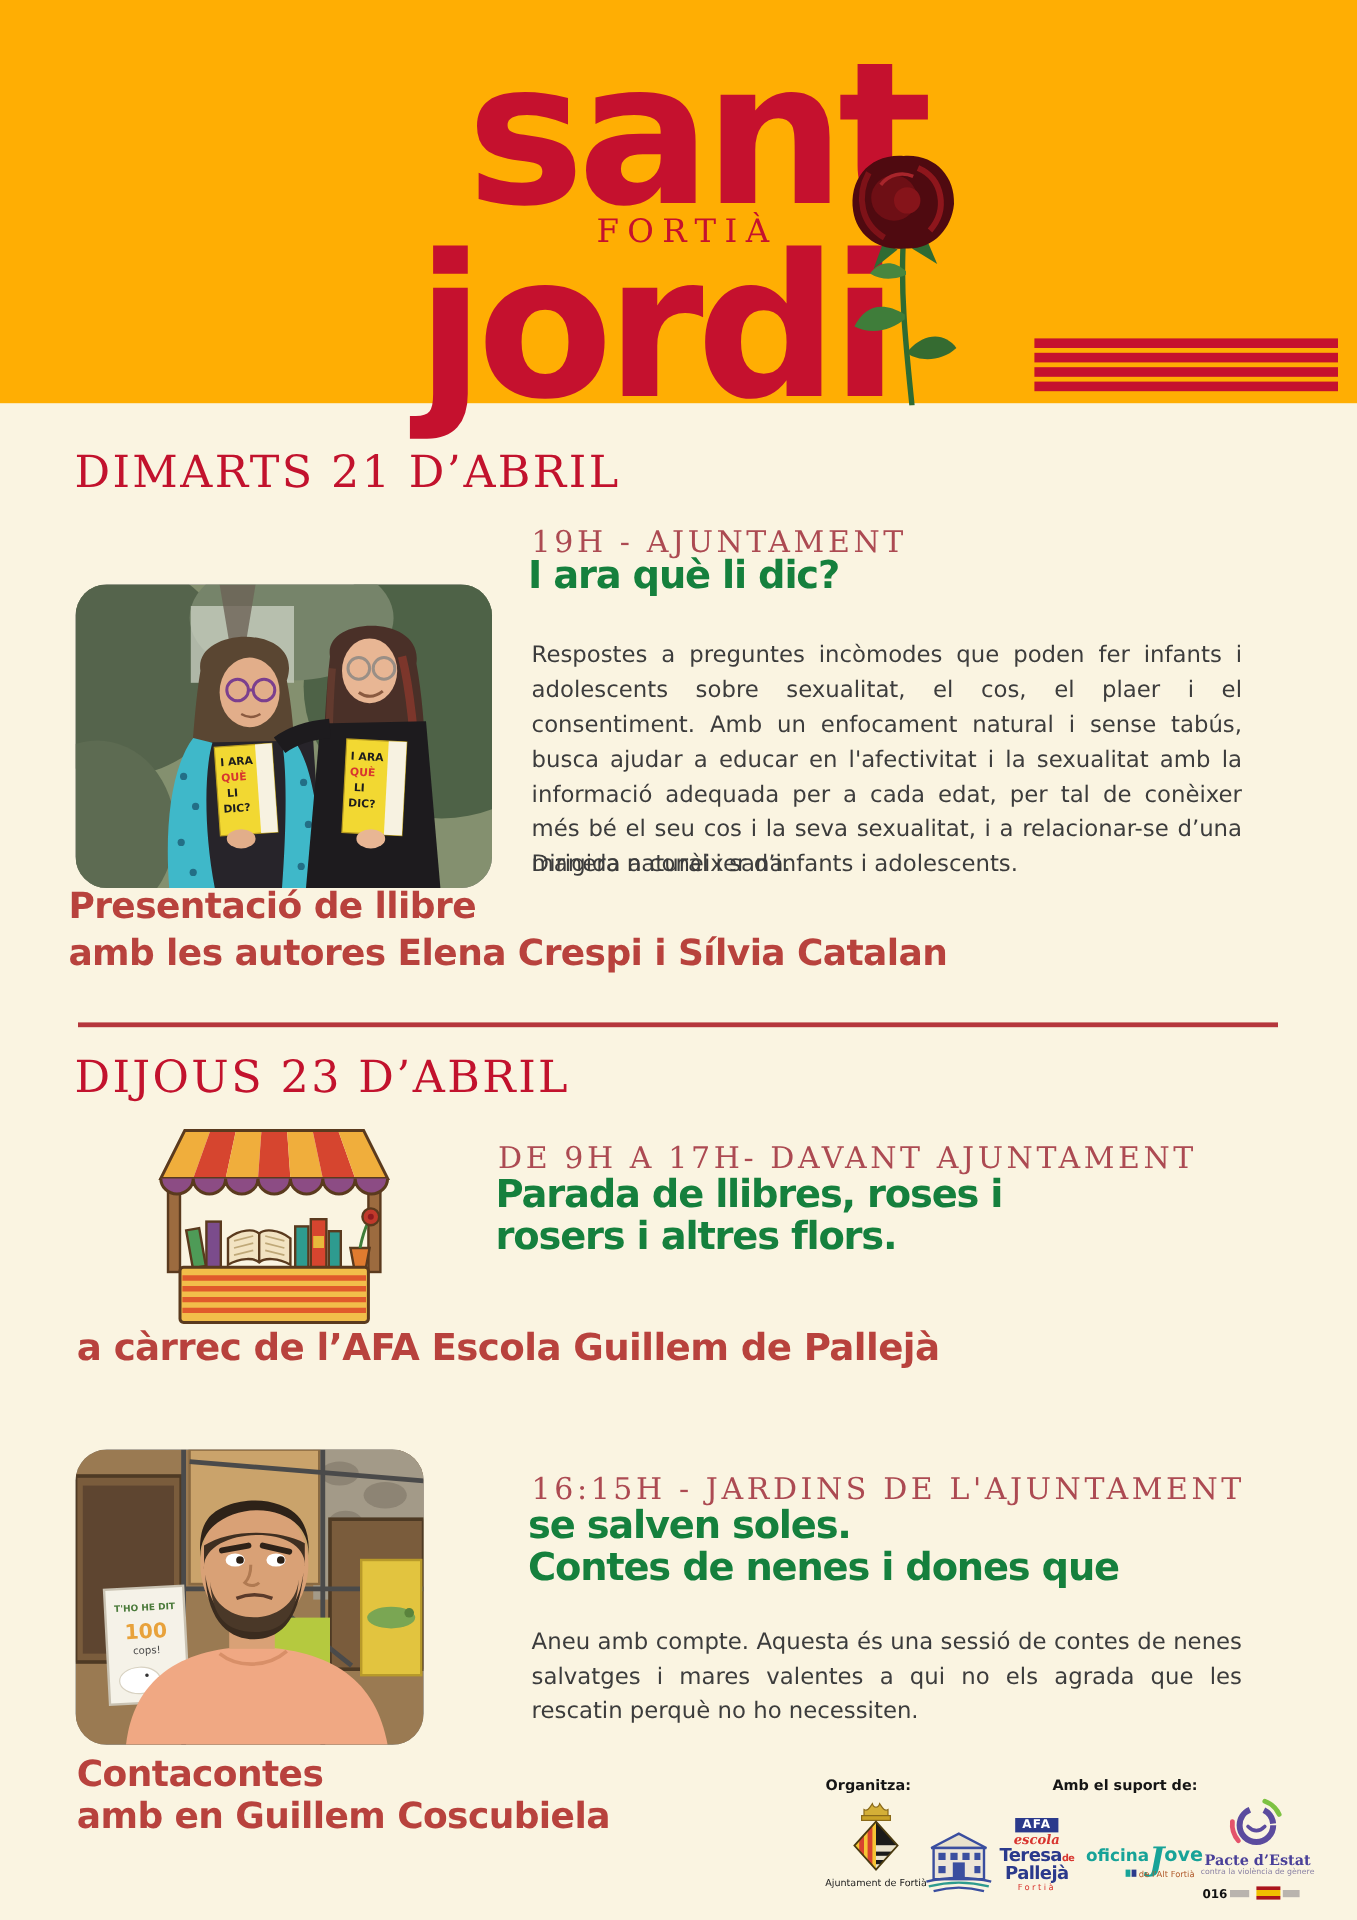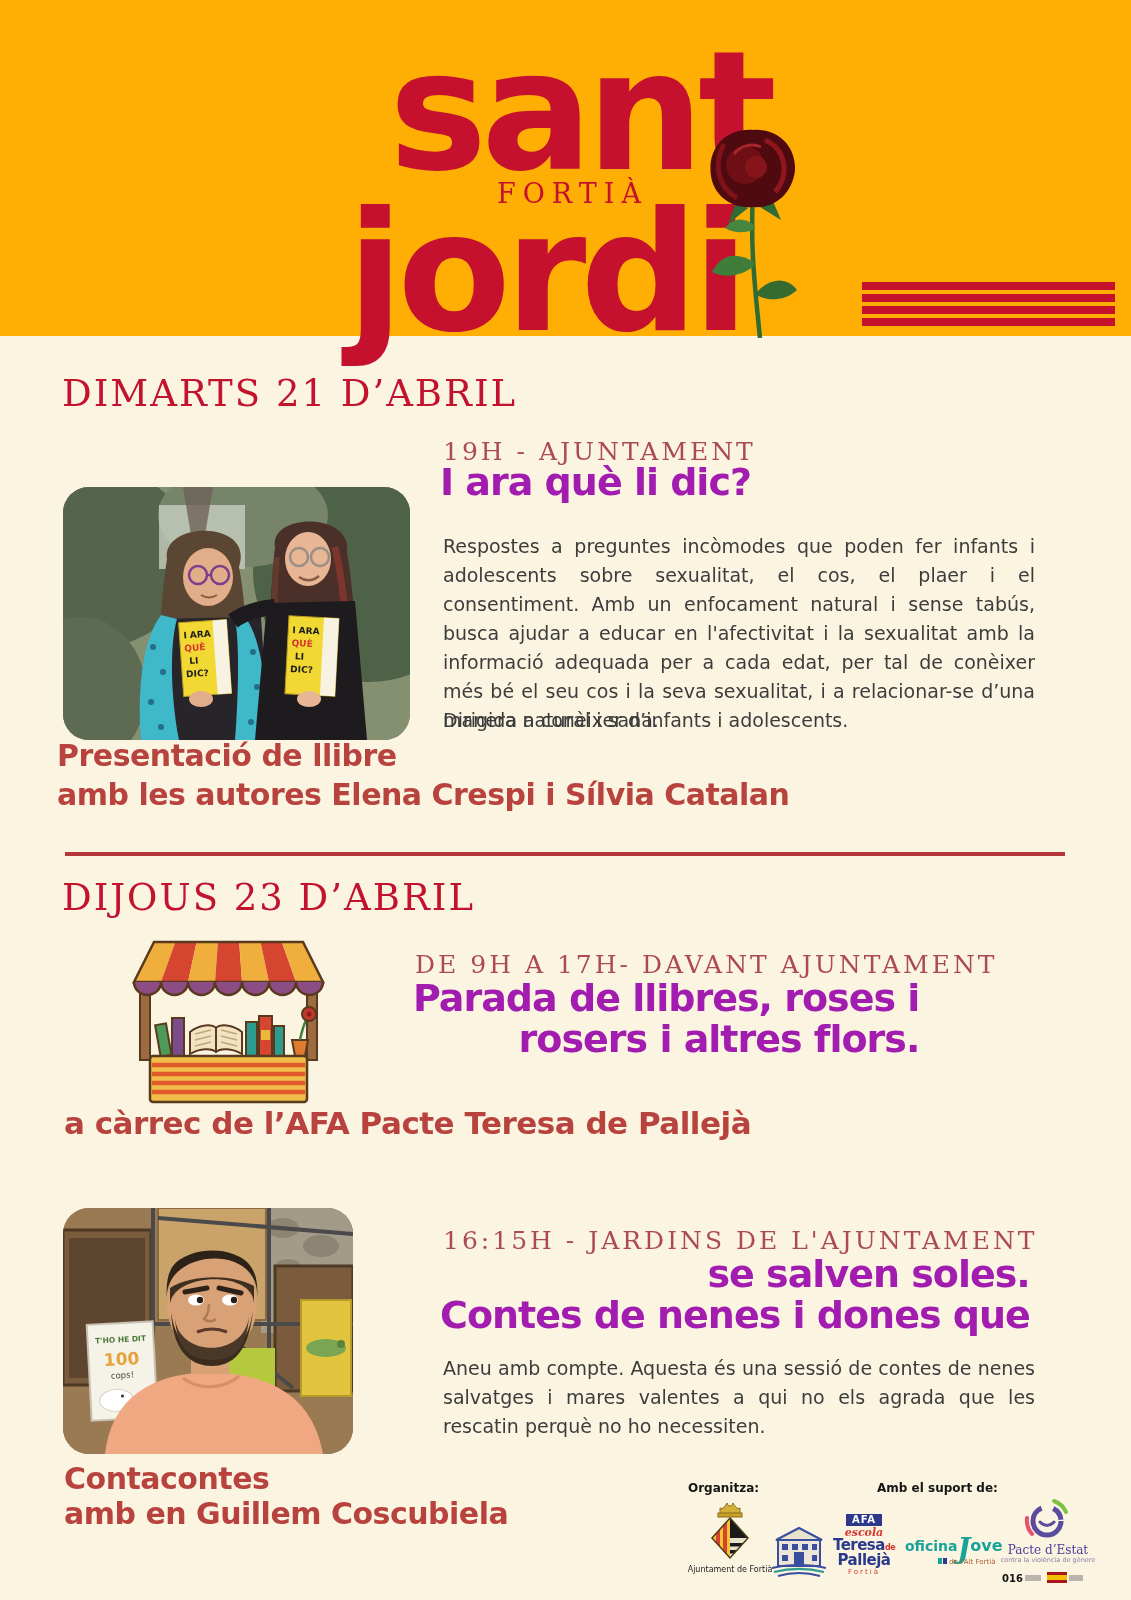--- a/index.html
+++ b/index.html
@@ -9,21 +9,21 @@
   
   .hdr{left:0;top:0;width:1131px;height:336px;background:#FFAE03;}
   .brand{font-family:"DejaVu Sans",sans-serif;font-weight:700;color:#C5112E;
          font-size:165px;line-height:1;letter-spacing:-6px;text-align:center;}
   .brand-fortia{font-family:"DejaVu Serif",serif;font-size:27px;letter-spacing:7px;
                 color:#C5112E;font-weight:500;}
   .stripe{height:8px;background:#C5112E;margin-bottom:4px;}
   
   .h-date{font-family:"DejaVu Serif",serif;font-size:37px;color:#C2122D;letter-spacing:2px;}
   .h-time{font-family:"DejaVu Serif",serif;font-size:25px;color:#AC4A52;letter-spacing:3px;}
-  .h-title{font-weight:700;font-size:38px;color:#a21caf;letter-spacing:-1px;line-height:1.08;text-align:right;}
+  .h-title{font-weight:700;font-size:32px;color:#15803d;letter-spacing:-1px;line-height:1.08;}
   .body-txt{font-size:19px;line-height:29px;color:#3C3C3C;text-align:justify;}
   .body-txt2{font-size:19px;line-height:29px;color:#3C3C3C;}
   .cap{font-weight:700;font-size:30px;color:#B8423D;line-height:1.3;letter-spacing:-0.5px;}
   .divider{height:4px;background:#B5363C;}
   .photo{border-radius:26px;overflow:hidden;background:#777;}
   .photo svg{display:block;}
   
   .f-label{font-size:12px;font-weight:700;color:#151515;}
   .f-small{font-size:8px;color:#222;text-align:center;}
   .afa-text{width:76px;text-align:center;line-height:1;}
@@ -35,21 +35,21 @@
   .afa-de{color:#D8352F;font-size:8px;font-weight:700;}
   .afa-fortia{color:#D8352F;font-size:7px;letter-spacing:2px;margin-top:1px;}
   .oj{color:#17A398;font-weight:700;white-space:nowrap;}
   .oj-word{font-size:14px;}
   .oj-j{font-family:"DejaVu Serif",serif;font-style:italic;font-size:27px;
         vertical-align:-7px;line-height:0;}
   .oj-ove{font-size:16px;}
   .oj-sub{font-size:7px;color:#B05A2B;white-space:nowrap;}
   .oj-sq{display:inline-block;width:4px;height:6px;background:#17A398;margin-right:1px;}
   .oj-sq2{display:inline-block;width:4px;height:6px;background:#2B3A8C;margin-right:2px;}
-  .pacte-title{font-family:"DejaVu Serif",serif;font-weight:400;font-size:12px;
+  .pacte-title{font-family:"DejaVu Serif",serif;font-weight:700;font-size:12px;
                color:#4A4099;text-align:center;width:116px;}
   .pacte-sub{font-size:6.5px;color:#8a82a4;text-align:center;width:116px;}
   .pacte-phone{font-weight:700;font-size:10px;color:#111;}
   .gray-bar{display:inline-block;height:6px;background:#b9b4ae;vertical-align:middle;margin-left:2px;}
   .flag-chip{display:inline-block;width:20px;height:11px;vertical-align:middle;margin-left:6px;
              background:linear-gradient(#AA151B 0 27%,#F1BF00 27% 73%,#AA151B 73% 100%);}
 </style>
 </head>
 <body>
 
@@ -216,21 +216,21 @@
     </svg>
   </div>
 
   <div class="abs h-time" style="left:415px;top:950px;">DE 9H A 17H- DAVANT AJUNTAMENT</div>
 
   <div class="abs h-title" style="left:413px;top:978px;">
     <div>Parada de llibres, roses i</div>
     <div>rosers i altres flors.</div>
   </div>
 
-  <div class="abs cap" style="left:64px;top:1103px;font-size:31px;">a càrrec de l’AFA Pacte Teresa de Pallejà</div>
+  <div class="abs cap" style="left:64px;top:1103px;font-size:31px;">a càrrec de l’AFA Escola Guillem de Pallejà</div>
 
   <div class="abs photo" style="left:63px;top:1208px;width:290px;height:246px;">
     <svg width="290" height="246" viewBox="0 0 290 246">
       <rect width="290" height="246" fill="#9a7a52"></rect>
       <rect x="198" y="0" width="92" height="125" fill="#a39a88"></rect>
       <g fill="#8d8474">
           <ellipse cx="220" cy="20" rx="16" ry="10"></ellipse>
           <ellipse cx="258" cy="38" rx="18" ry="11"></ellipse>
           <ellipse cx="225" cy="60" rx="14" ry="9"></ellipse>
           <ellipse cx="268" cy="80" rx="15" ry="10"></ellipse>

